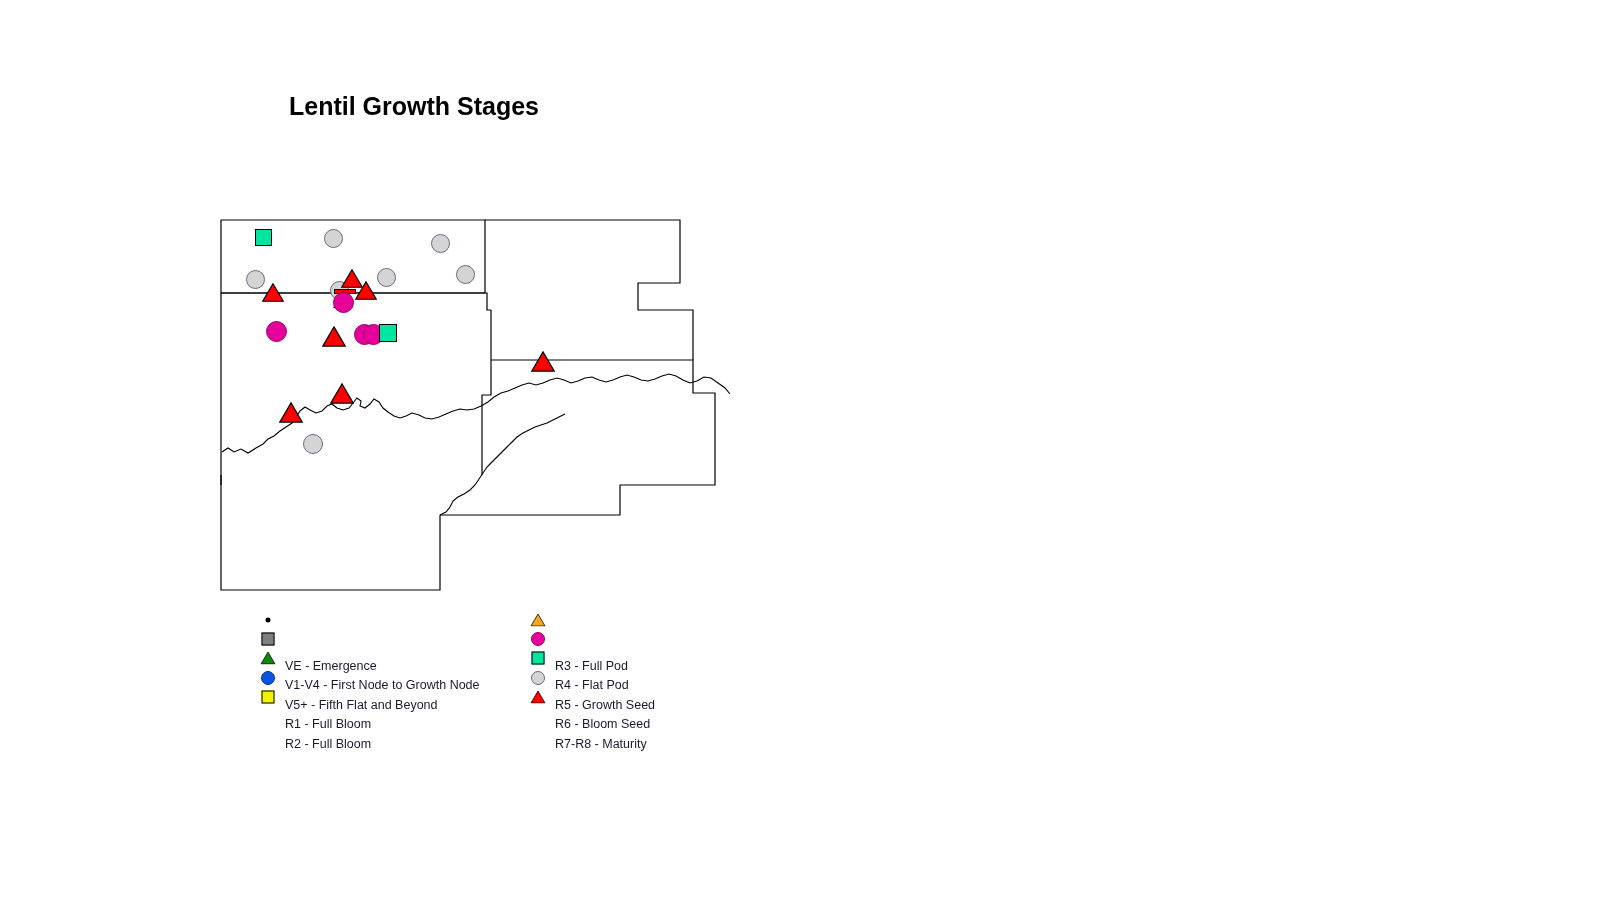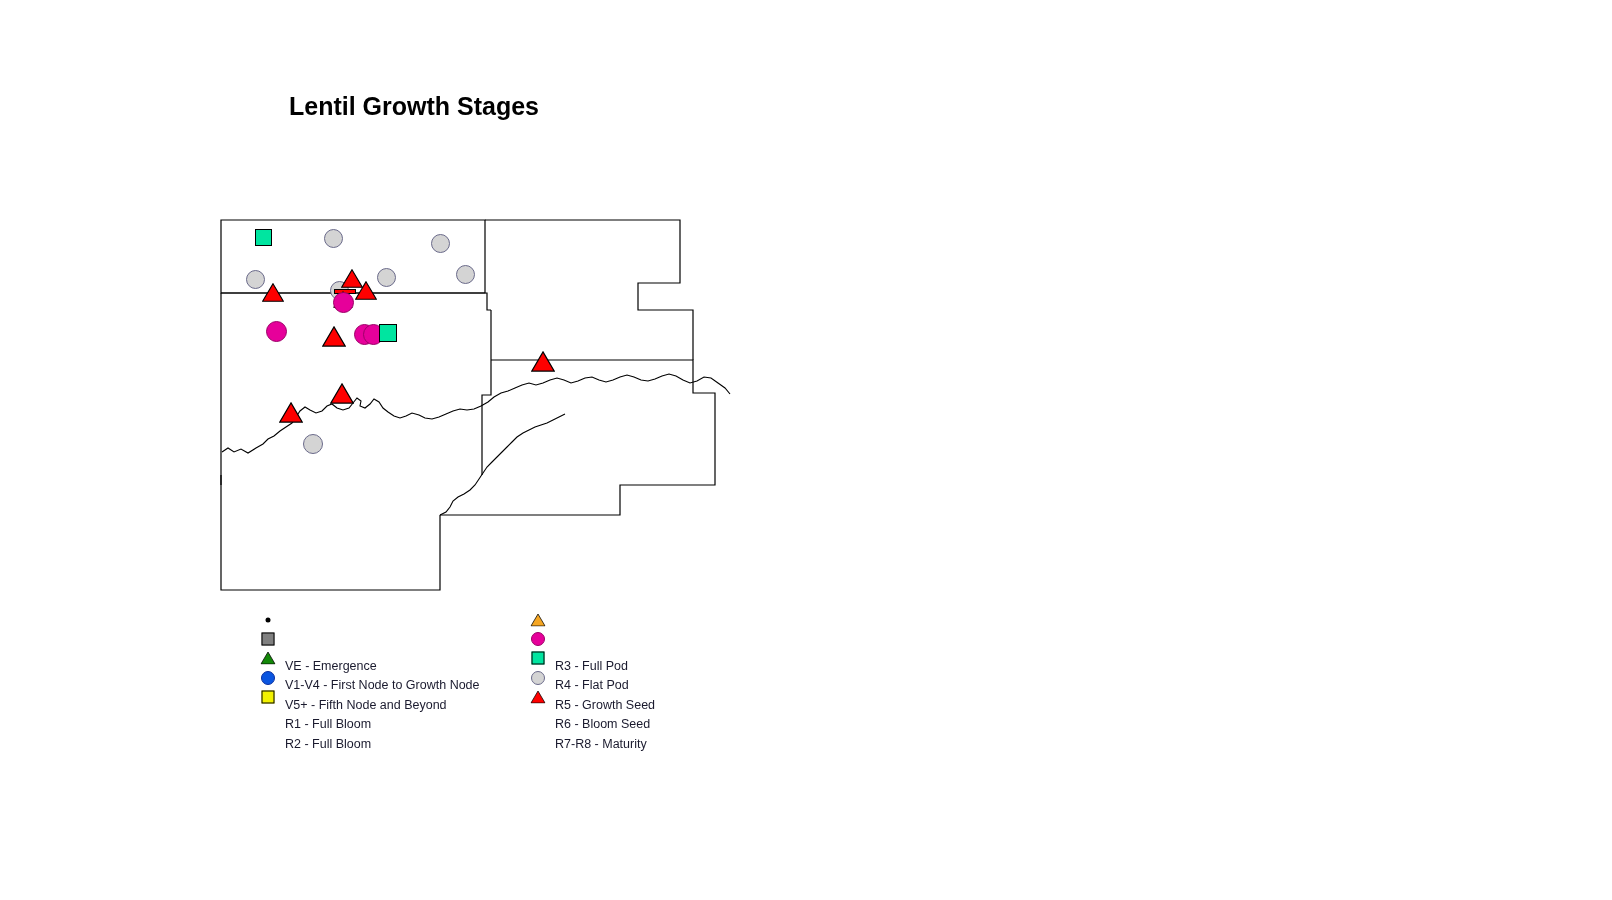--- a/index.html
+++ b/index.html
@@ -195,21 +195,21 @@
           <span class="lgtxt">V1-V4 - First Node to Growth Node</span>
         </div>
         <div class="lgrow">
           <span class="lgsym">
             <span class="sym-inner" style="display: block; position: absolute; width: 15px; height: 13px; left: 50%; top: 50%; transform: translate(-50%, -50%);">
               <svg width="15" height="13" viewBox="0 0 100 86" style="display:block">
                 <polygon points="50,3 97,83 3,83" fill="#138808" stroke="#000000" stroke-width="5"></polygon>
               </svg>
             </span>
           </span>
-          <span class="lgtxt">V5+ - Fifth Node and Beyond</span>
+          <span class="lgtxt">V5+ - Fifth Flat and Beyond</span>
         </div>
         <div class="lgrow">
           <span class="lgsym">
             <span class="sym-inner" style="display: block; position: absolute; width: 14px; height: 14px; border-radius: 50%; background: rgb(10, 85, 224); border: 1px solid rgb(10, 47, 160); box-sizing: border-box; left: 50%; top: 50%; transform: translate(-50%, -50%);"></span>
           </span>
           <span class="lgtxt">R1 - Full Bloom</span>
         </div>
         <div class="lgrow">
           <span class="lgsym">
             <span class="sym-inner" style="display: block; position: absolute; width: 13px; height: 13px; background: rgb(242, 242, 0); border: 1.5px solid rgb(0, 0, 0); box-sizing: border-box; left: 50%; top: 50%; transform: translate(-50%, -50%);"></span>

